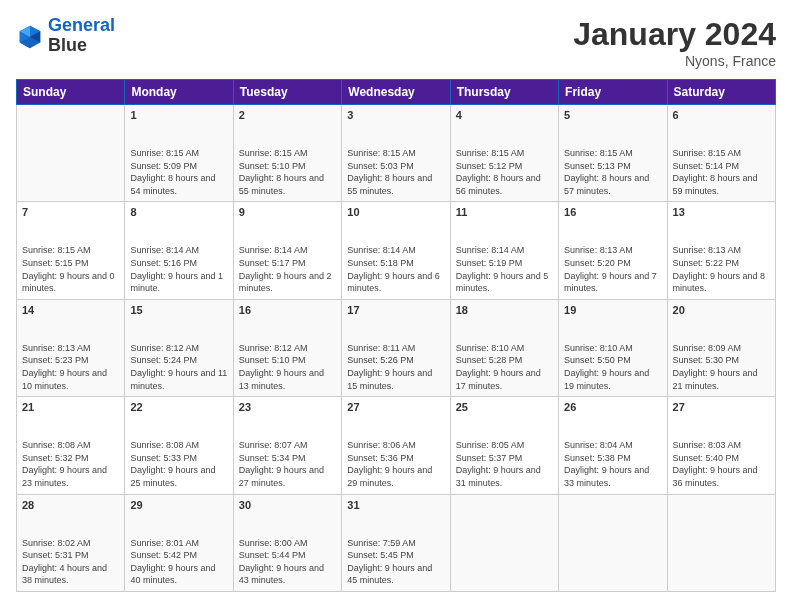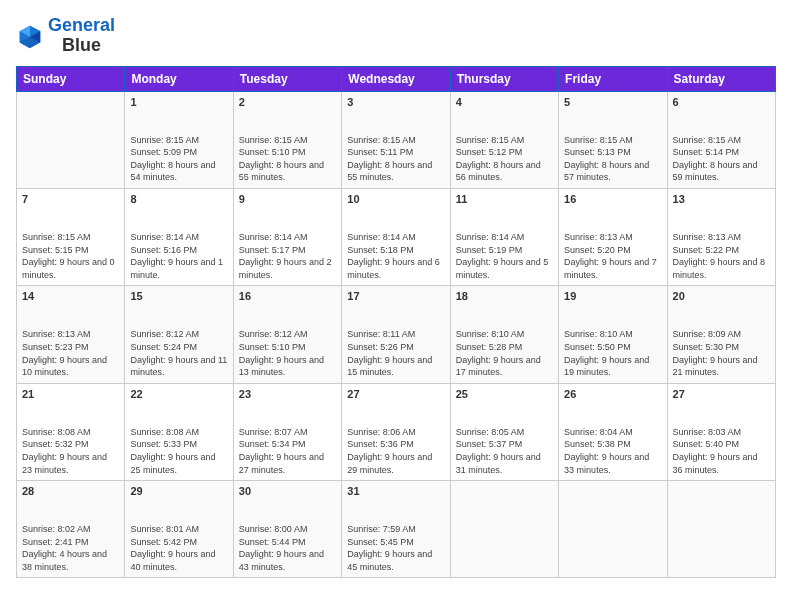--- a/index.html
+++ b/index.html
@@ -17,21 +17,20 @@
     .header {
       display: flex;
       justify-content: space-between;
       align-items: flex-start;
       margin-bottom: 10px;
     }
     .logo {
       display: flex;
       align-items: center;
       gap: 4px;
-      text-align: center;
     }
     .logo-text {
       font-size: 18px;
       font-weight: bold;
       color: #333;
       line-height: 1.1;
     }
     .logo-text span {
       color: #1565c0;
     }
@@ -50,21 +49,21 @@
     .location {
       font-size: 14px;
       color: #555;
     }
     table {
       width: 100%;
       border-collapse: collapse;
       table-layout: fixed;
     }
     thead tr th {
-      background-color: #6d28d9;
+      background-color: #4c1d95;
       color: #fff;
       font-size: 12px;
       font-weight: bold;
       padding: 5px 6px;
       text-align: left;
       border: 1px solid #1565c0;
     }
     tbody tr td {
       border: 1px solid #ccc;
       vertical-align: top;
@@ -103,20 +102,24 @@
         <polygon points="15,16 26,10 26,22" fill="#0d47a1"></polygon>
         <polygon points="15,28 4,22 15,16" fill="#1565c0"></polygon>
         <polygon points="4,10 15,16 4,22" fill="#1976d2"></polygon>
         <polygon points="15,4 4,10 15,16" fill="#42a5f5"></polygon>
       </svg>
       <div class="logo-text">
         <div><span>General</span></div>
         <div>Blue</div>
       </div>
     </div>
+    <div class="title-area">
+      <div class="month-title">January 2024</div>
+      <div class="location">Nyons, France</div>
+    </div>
   </div>
 
   <table>
     <thead>
       <tr>
         <th>Sunday</th>
         <th>Monday</th>
         <th>Tuesday</th>
         <th>Wednesday</th>
         <th>Thursday</th>
@@ -140,21 +143,21 @@
             <div class="day-info">
               <div>Sunrise: 8:15 AM</div>
               <div>Sunset: 5:10 PM</div>
               <div>Daylight: 8 hours and 55 minutes.</div>
             </div>
           </td>
           <td>
             <div class="day-number">3</div>
             <div class="day-info">
               <div>Sunrise: 8:15 AM</div>
-              <div>Sunset: 5:11 PM</div>
+              <div>Sunset: 5:03 PM</div>
               <div>Daylight: 8 hours and 55 minutes.</div>
             </div>
           </td>
           <td>
             <div class="day-number">4</div>
             <div class="day-info">
               <div>Sunrise: 8:15 AM</div>
               <div>Sunset: 5:12 PM</div>
               <div>Daylight: 8 hours and 56 minutes.</div>
             </div>
@@ -348,21 +351,21 @@
               <div>Sunset: 5:40 PM</div>
               <div>Daylight: 9 hours and 36 minutes.</div>
             </div>
           </td>
         </tr>
         <tr>
           <td>
             <div class="day-number">28</div>
             <div class="day-info">
               <div>Sunrise: 8:02 AM</div>
-              <div>Sunset: 2:41 PM</div>
+              <div>Sunset: 5:31 PM</div>
               <div>Daylight: 4 hours and 38 minutes.</div>
             </div>
           </td>
           <td>
             <div class="day-number">29</div>
             <div class="day-info">
               <div>Sunrise: 8:01 AM</div>
               <div>Sunset: 5:42 PM</div>
               <div>Daylight: 9 hours and 40 minutes.</div>
             </div>

